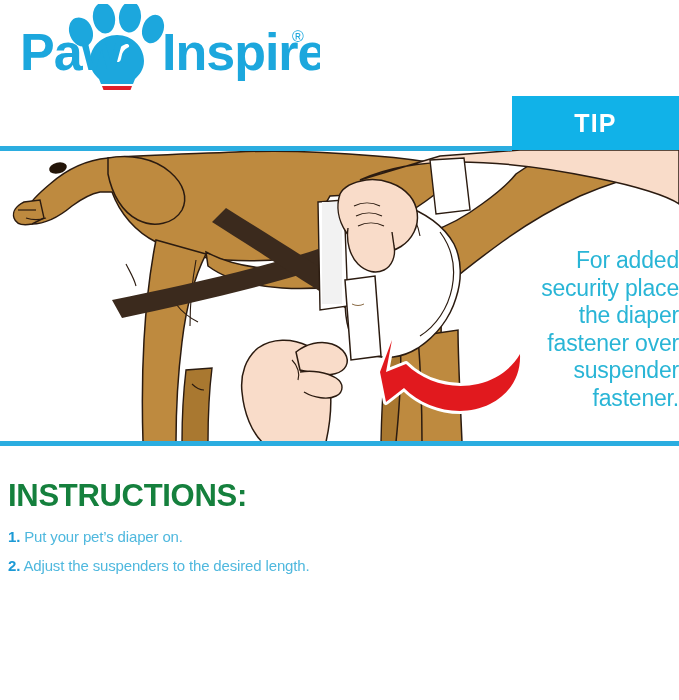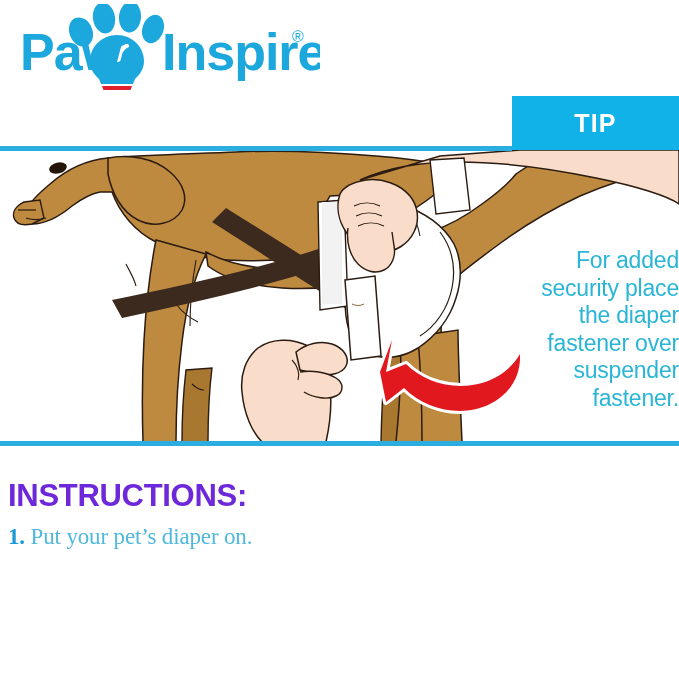--- a/index.html
+++ b/index.html
@@ -87,33 +87,33 @@
     text-align: right;
   }
 
   
   #instructions {
     position: absolute;
     left: 8px; top: 478px;
     width: 660px;
   }
   #instructions-heading {
-    color: #6d28d9;
+    color: #15803d;
     font-size: 31px;
     font-weight: bold;
     letter-spacing: -0.3px;
     line-height: 36px;
     margin: 0 0 8px 0;
     font-family: "Liberation Sans", "DejaVu Sans", sans-serif;
   }
   .instr-item {
     color: #4FB8DE;
-    font-size: 23px;
+    font-size: 15px;
     line-height: 29px;
-    font-family: Liberation Serif, serif;
+    font-family: Liberation Sans, sans-serif;
     letter-spacing: -0.15px;
   }
   .instr-num {
     color: #1C9AD6;
     font-weight: bold;
   }
 </style>
 </head>
 <body>
 
@@ -330,14 +330,18 @@
 <div id="tip-text">For added security place the diaper fastener over suspender fastener.</div>
 
 <div id="instructions">
   <h2 id="instructions-heading">INSTRUCTIONS:</h2>
 
   <div class="instr-item">
     <span class="instr-num">1.</span>
     <span>Put your pet’s diaper on.</span>
   </div>
 
+  <div class="instr-item">
+    <span class="instr-num">2.</span>
+    <span>Adjust the suspenders to the desired length.</span>
+  </div>
 
 </div>
 
 </body></html>

